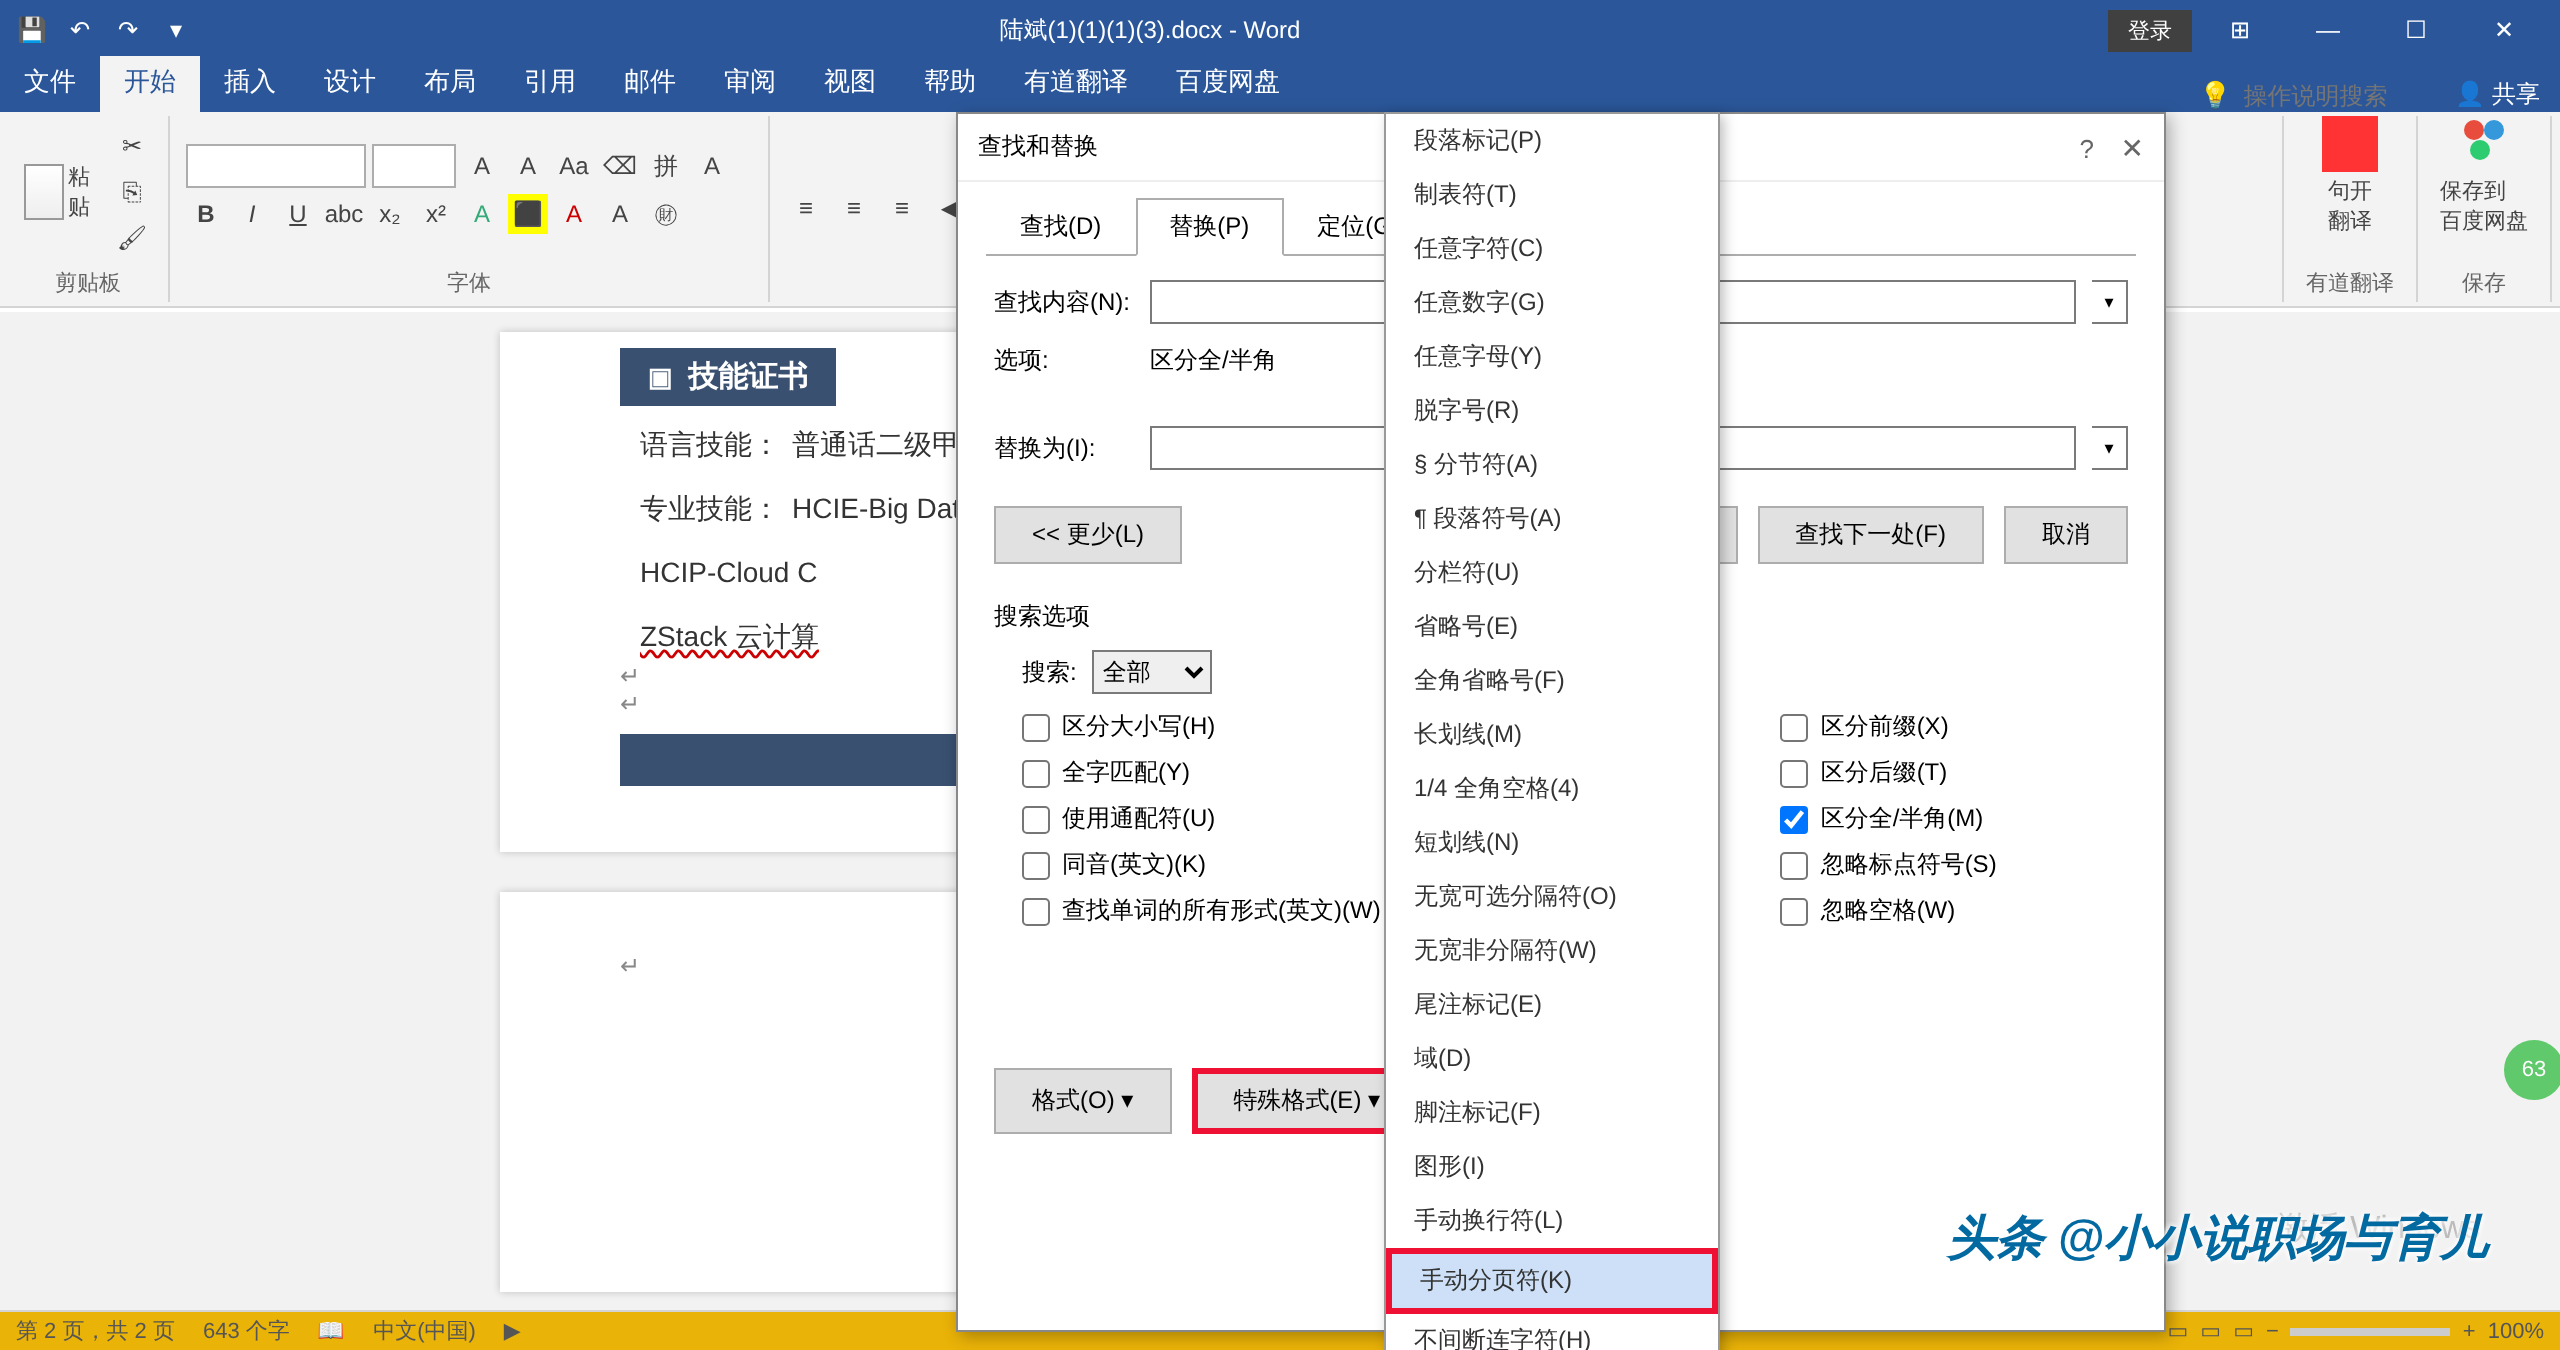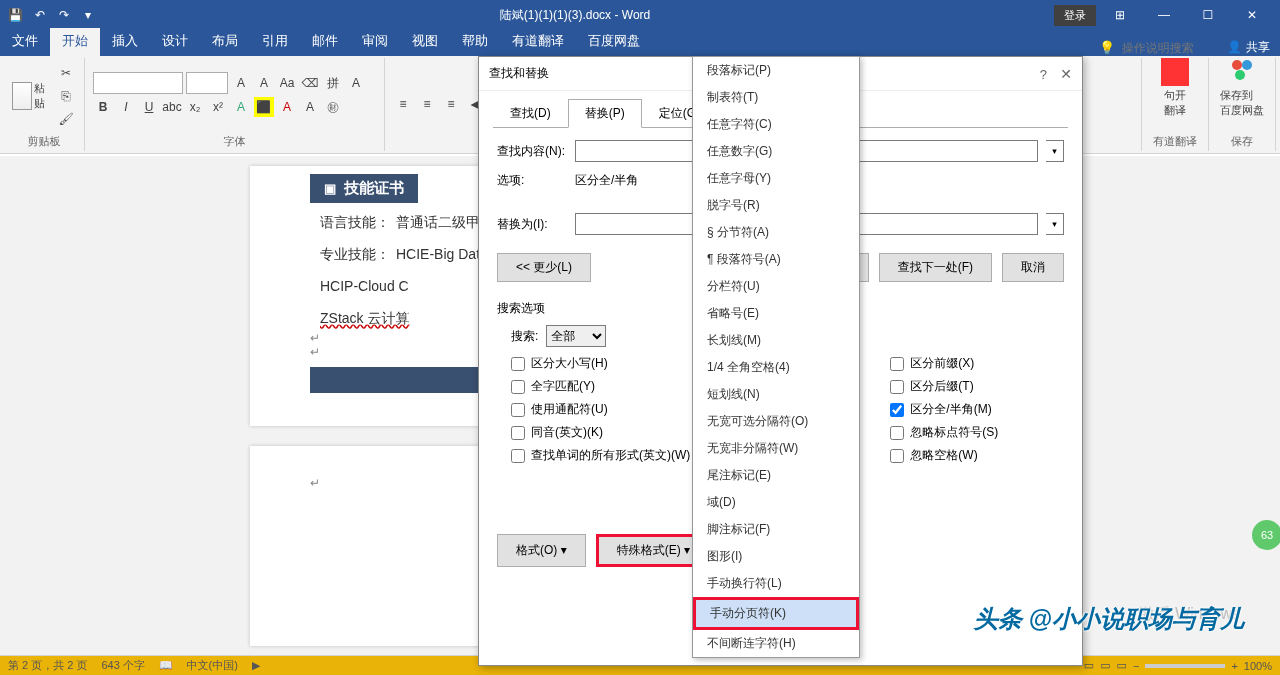--- a/index.html
+++ b/index.html
@@ -341,20 +341,21 @@
   <div class="menu-item">段落标记(P)</div>
   <div class="menu-item">制表符(T)</div>
   <div class="menu-item">任意字符(C)</div>
   <div class="menu-item">任意数字(G)</div>
   <div class="menu-item">任意字母(Y)</div>
   <div class="menu-item">脱字号(R)</div>
   <div class="menu-item">§ 分节符(A)</div>
   <div class="menu-item">¶ 段落符号(A)</div>
   <div class="menu-item">分栏符(U)</div>
   <div class="menu-item">省略号(E)</div>
+  <div class="menu-item">全角省略号(F)</div>
   <div class="menu-item">长划线(M)</div>
   <div class="menu-item">1/4 全角空格(4)</div>
   <div class="menu-item">短划线(N)</div>
   <div class="menu-item">无宽可选分隔符(O)</div>
   <div class="menu-item">无宽非分隔符(W)</div>
   <div class="menu-item">尾注标记(E)</div>
   <div class="menu-item">域(D)</div>
   <div class="menu-item">脚注标记(F)</div>
   <div class="menu-item">图形(I)</div>
   <div class="menu-item">手动换行符(L)</div>

